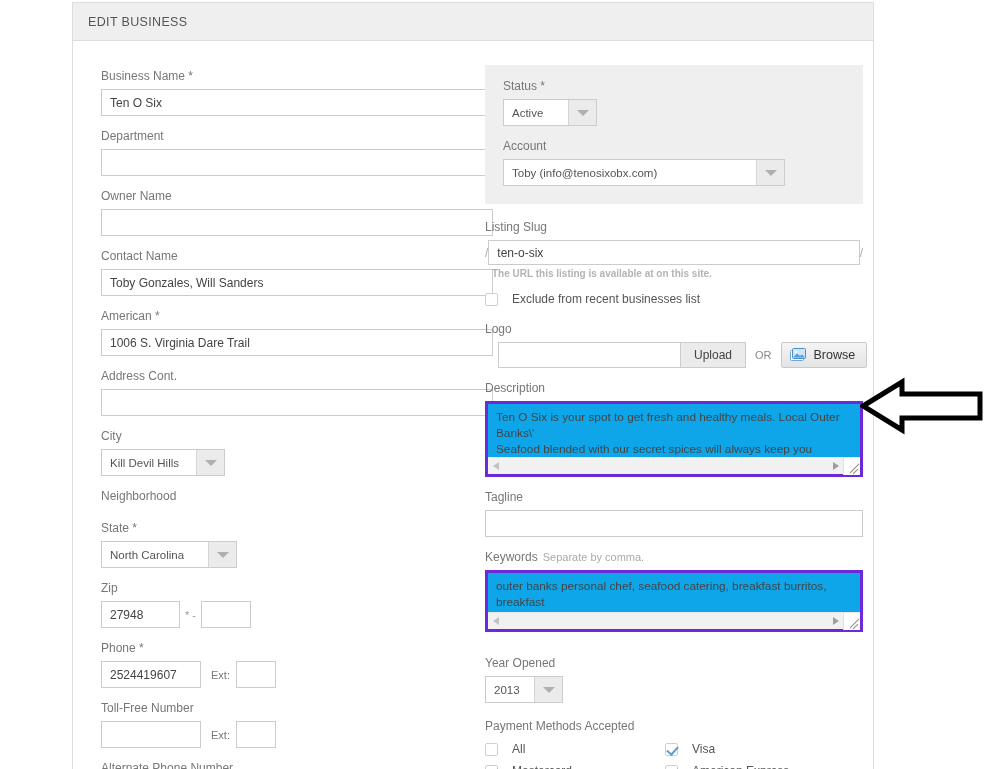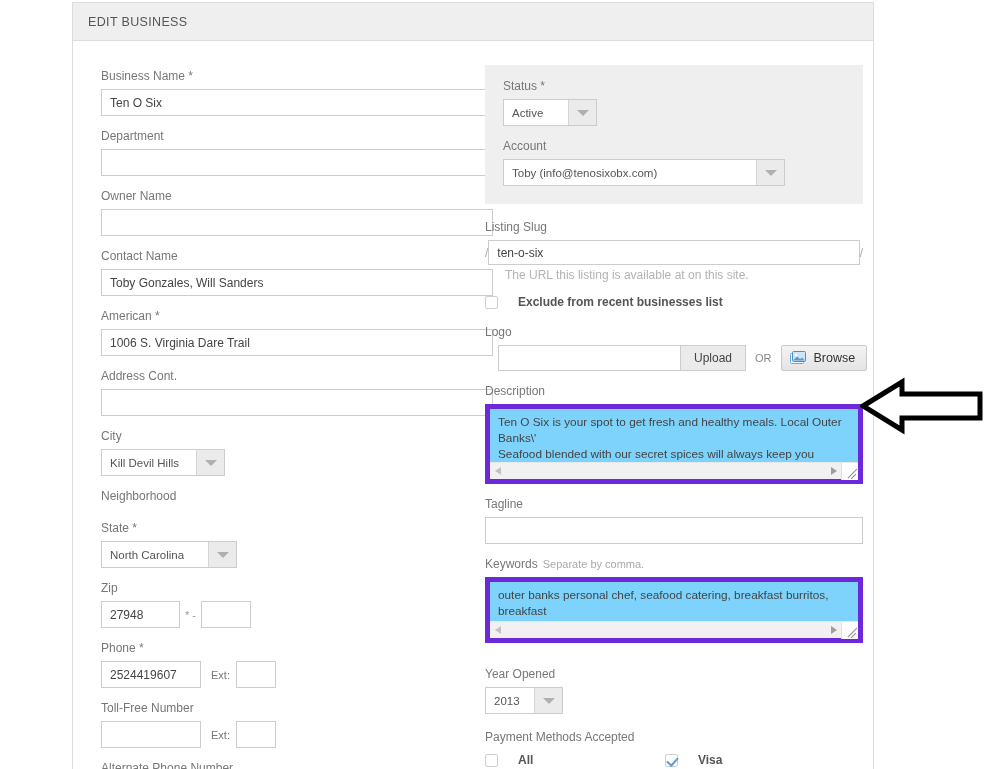--- a/index.html
+++ b/index.html
@@ -130,24 +130,25 @@
     margin-bottom: 16px;
   }
   .greybox .lbl { color: #777777; }
   .greybox .field:last-child { margin-bottom: 0; }
 
   
   .slug-row { display: flex; align-items: center; }
   .slash { font-size: 12px; color: #aaaaaa; }
   .slug-input { flex: 1; height: 25px; }
   .helptext {
-    font-size: 12px;
+    font-size: 10px;
     color: #b3b3b3;
     margin-top: 3px;
-    margin-left: 20px;
+    margin-left: 7px;
+    font-weight: bold;
   }
 
   
   .cbrow { display: flex; align-items: center; }
   .cbox {
     width: 13px; height: 13px;
     border: 1px solid #cfcfcf;
     background: #ffffff;
     border-radius: 2px;
     position: relative;
@@ -158,23 +159,22 @@
     position: absolute;
     left: 3px; top: 0px;
     width: 5px; height: 9px;
     border: solid #5b9bd5;
     border-width: 0 2px 2px 0;
     transform: rotate(42deg);
   }
   .cblabel {
     font-size: 12px;
     color: #555555;
-    margin-left: 20px;
+    margin-left: 14px;
     white-space: nowrap;
-    font-weight: bold;
   }
 
   
   .logo-row { display: flex; align-items: center; padding-left: 13px; }
   .logo-input {
     width: 190px; height: 26px;
     border: 1px solid #cccccc;
     border-right: none;
     background: #ffffff;
   }
@@ -198,22 +198,22 @@
     border-radius: 2px;
     font-size: 12.5px;
     color: #333333;
     display: flex; align-items: center; gap: 7px;
     font-family: "Liberation Sans", sans-serif;
     cursor: pointer;
   }
 
   
   .ta-wrap {
-    border: 5px solid #6d28d9;
-    background: #7dd3fc;
+    border: 3px solid #6d28d9;
+    background: #0ea5e9;
     width: 100%;
   }
   .ta-text {
     padding: 5px 8px 2px 8px;
     font-size: 11.8px;
     line-height: 16px;
     color: #444444;
     height: 53px;
     overflow: hidden;
   }

